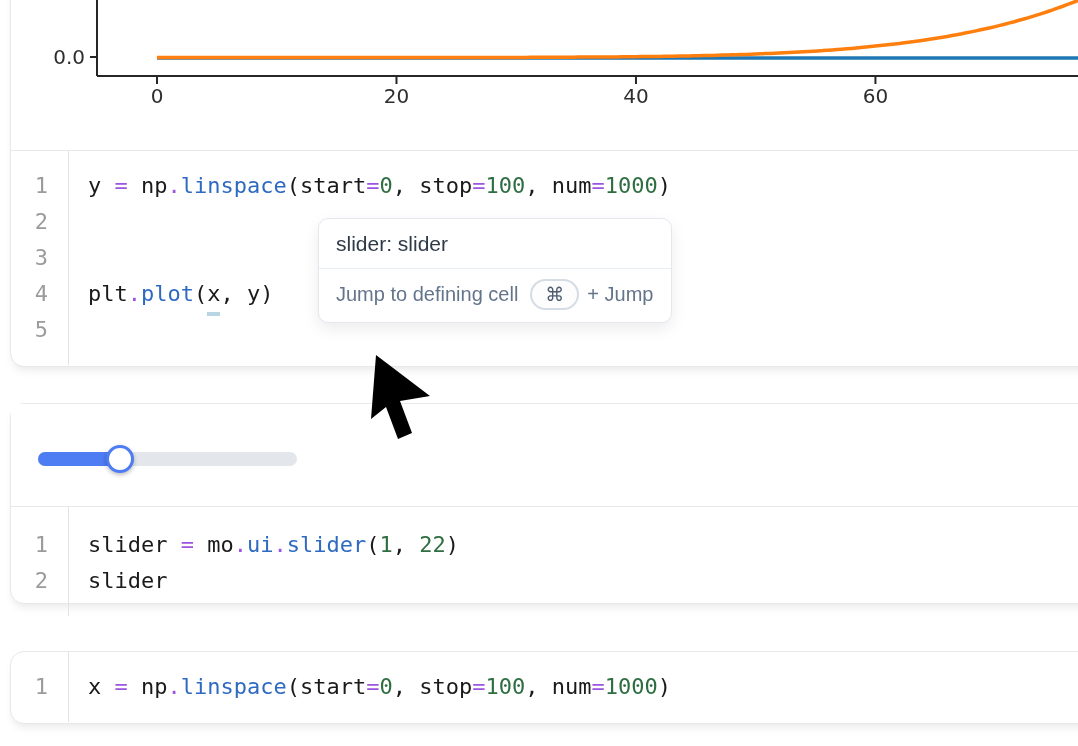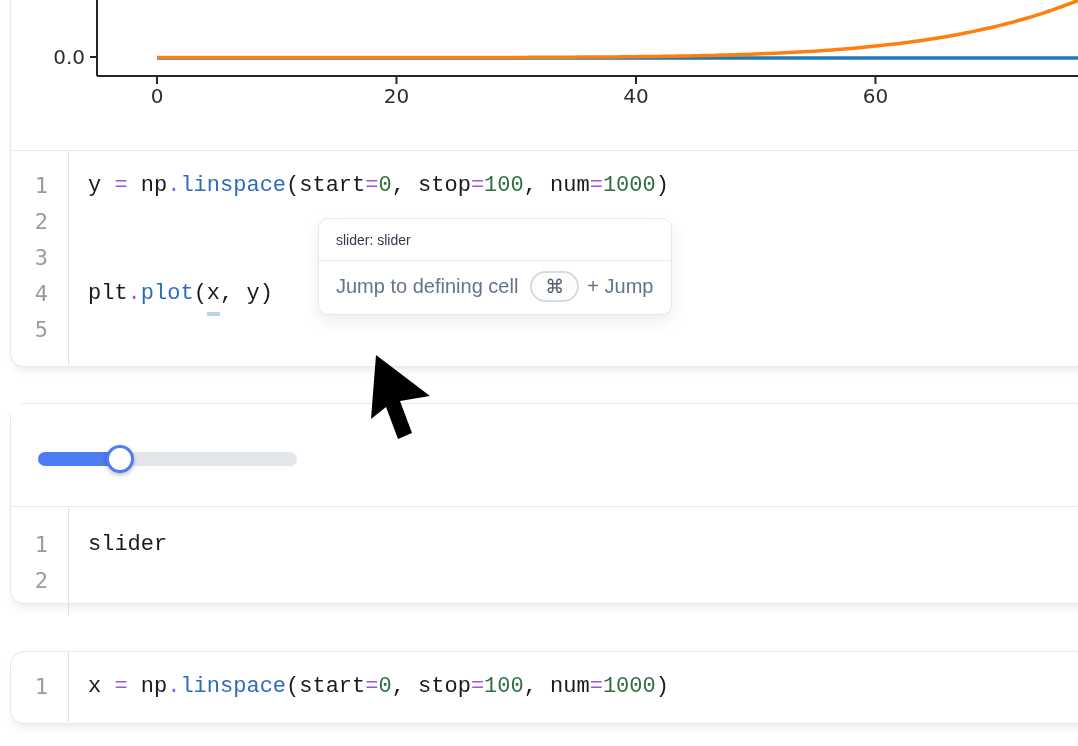--- a/index.html
+++ b/index.html
@@ -25,21 +25,21 @@
 
   
   .editor { display:flex; font-family:"DejaVu Sans Mono", monospace; font-size:22px; }
   .gutter {
     width:58px; flex:0 0 58px; text-align:right; padding:17px 20px 17px 0;
     color:#9b9b9b; border-right:1px solid #e2e2e2;
   }
   #cell-slider .gutter, #cell-slider .codelines { padding-top:20px; }
   .lnum  { height:36px; line-height:36px; }
   .codelines { padding:17px 0 0 19px; color:#1a1a1a; }
-  .cline { height:36px; line-height:36px; white-space:pre;font-family:Liberation Mono, monospace; }
+  .cline { height:36px; line-height:36px; white-space:pre; }
   .tok-v { color:#1a1a1a; }
   .tok-o { color:#9b55e0; }
   .tok-p { color:#9b55e0; }
   .tok-f { color:#2e6ac1; }
   .tok-n { color:#2e6e41; }
   .tok-u, .tok-uh { color:#1a1a1a; display:inline-block; border-bottom:4px solid #b9d4e3; }
   .tok-uh { border-bottom-color:#aed0e0; }
 
   
   .slider-widget { position:absolute; left:27px; top:48px; width:259px; height:14px; }
@@ -49,21 +49,21 @@
     position:absolute; top:-7px; width:28px; height:28px; border-radius:50%;
     background:#fff; border:3px solid #4d7cf3; box-shadow:0 2px 4px rgba(0,0,0,0.25);
   }
 
   
   #tooltip {
     position:absolute; left:318px; top:218px; width:354px; background:#fff;
     border:1px solid #e4e8ee; border-radius:10px;
     box-shadow:0 6px 16px rgba(0,0,0,0.08); z-index:5;
   }
-  .tt-title { padding:13px 17px 12px 17px; font-size:14px; color:#2f3a49; border-bottom:1px solid #e8edf2; }
+  .tt-title { padding:13px 17px 12px 17px; font-size:21px; color:#2f3a49; border-bottom:1px solid #e8edf2; }
   .tt-action { padding:10px 17px 12px 17px; font-size:20px; color:#64748b; display:flex; align-items:center;text-align:right; }
   .tt-kbd {
     display:inline-flex; align-items:center; justify-content:center;
     margin:0 8px 0 12px; padding:2px 13px; border:2px solid #d6dce3;
     border-radius:16px; color:#4e5d70; font-size:19px; background:#fdfdfe;
   }
   
   #cursor { position:absolute; left:368px; top:352px; z-index:9; }
   
   #plot-svg { position:absolute; left:0; bottom:0; }
@@ -132,20 +132,21 @@
         <div class="slider-fill" id="slider-fill" style="width: 82px;"></div>
         <div class="slider-handle" id="slider-handle" style="left: 68px;"></div>
       </div>
     </div>
     <div class="editor">
       <div class="gutter">
           <div class="lnum">1</div>
           <div class="lnum">2</div>
         </div>
       <div class="codelines">
+          <div class="cline"><span class="tok-v">slider </span><span class="tok-o">=</span><span class="tok-v"> mo</span><span class="tok-p">.</span><span class="tok-f">ui</span><span class="tok-p">.</span><span class="tok-f">slider</span><span class="tok-v">(</span><span class="tok-n">1</span><span class="tok-v">, </span><span class="tok-n">22</span><span class="tok-v">)</span></div>
           <div class="cline"><span class="tok-v">slider</span></div>
         </div>
     </div>
   </div>
 
   <div class="cell" id="cell-x">
     <div class="editor">
       <div class="gutter">
           <div class="lnum">1</div>
         </div>

